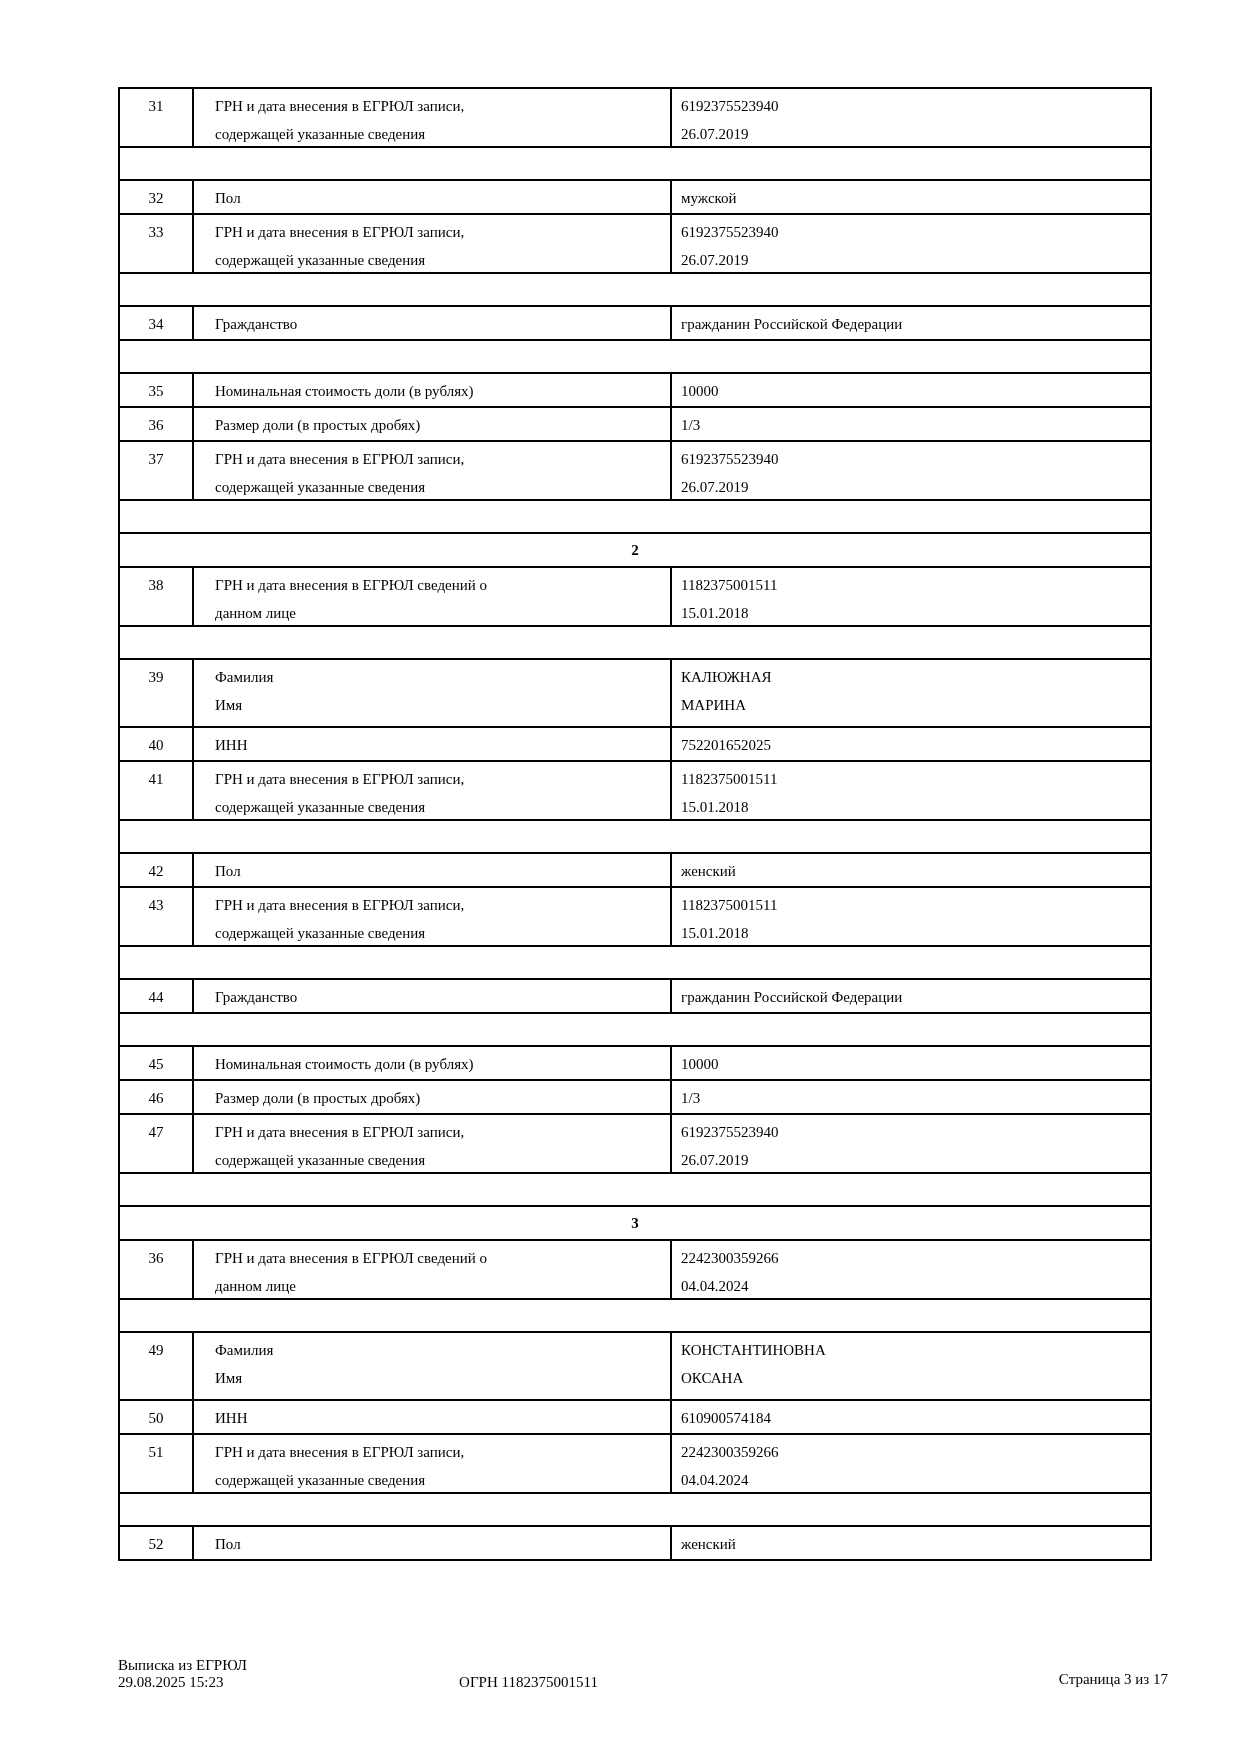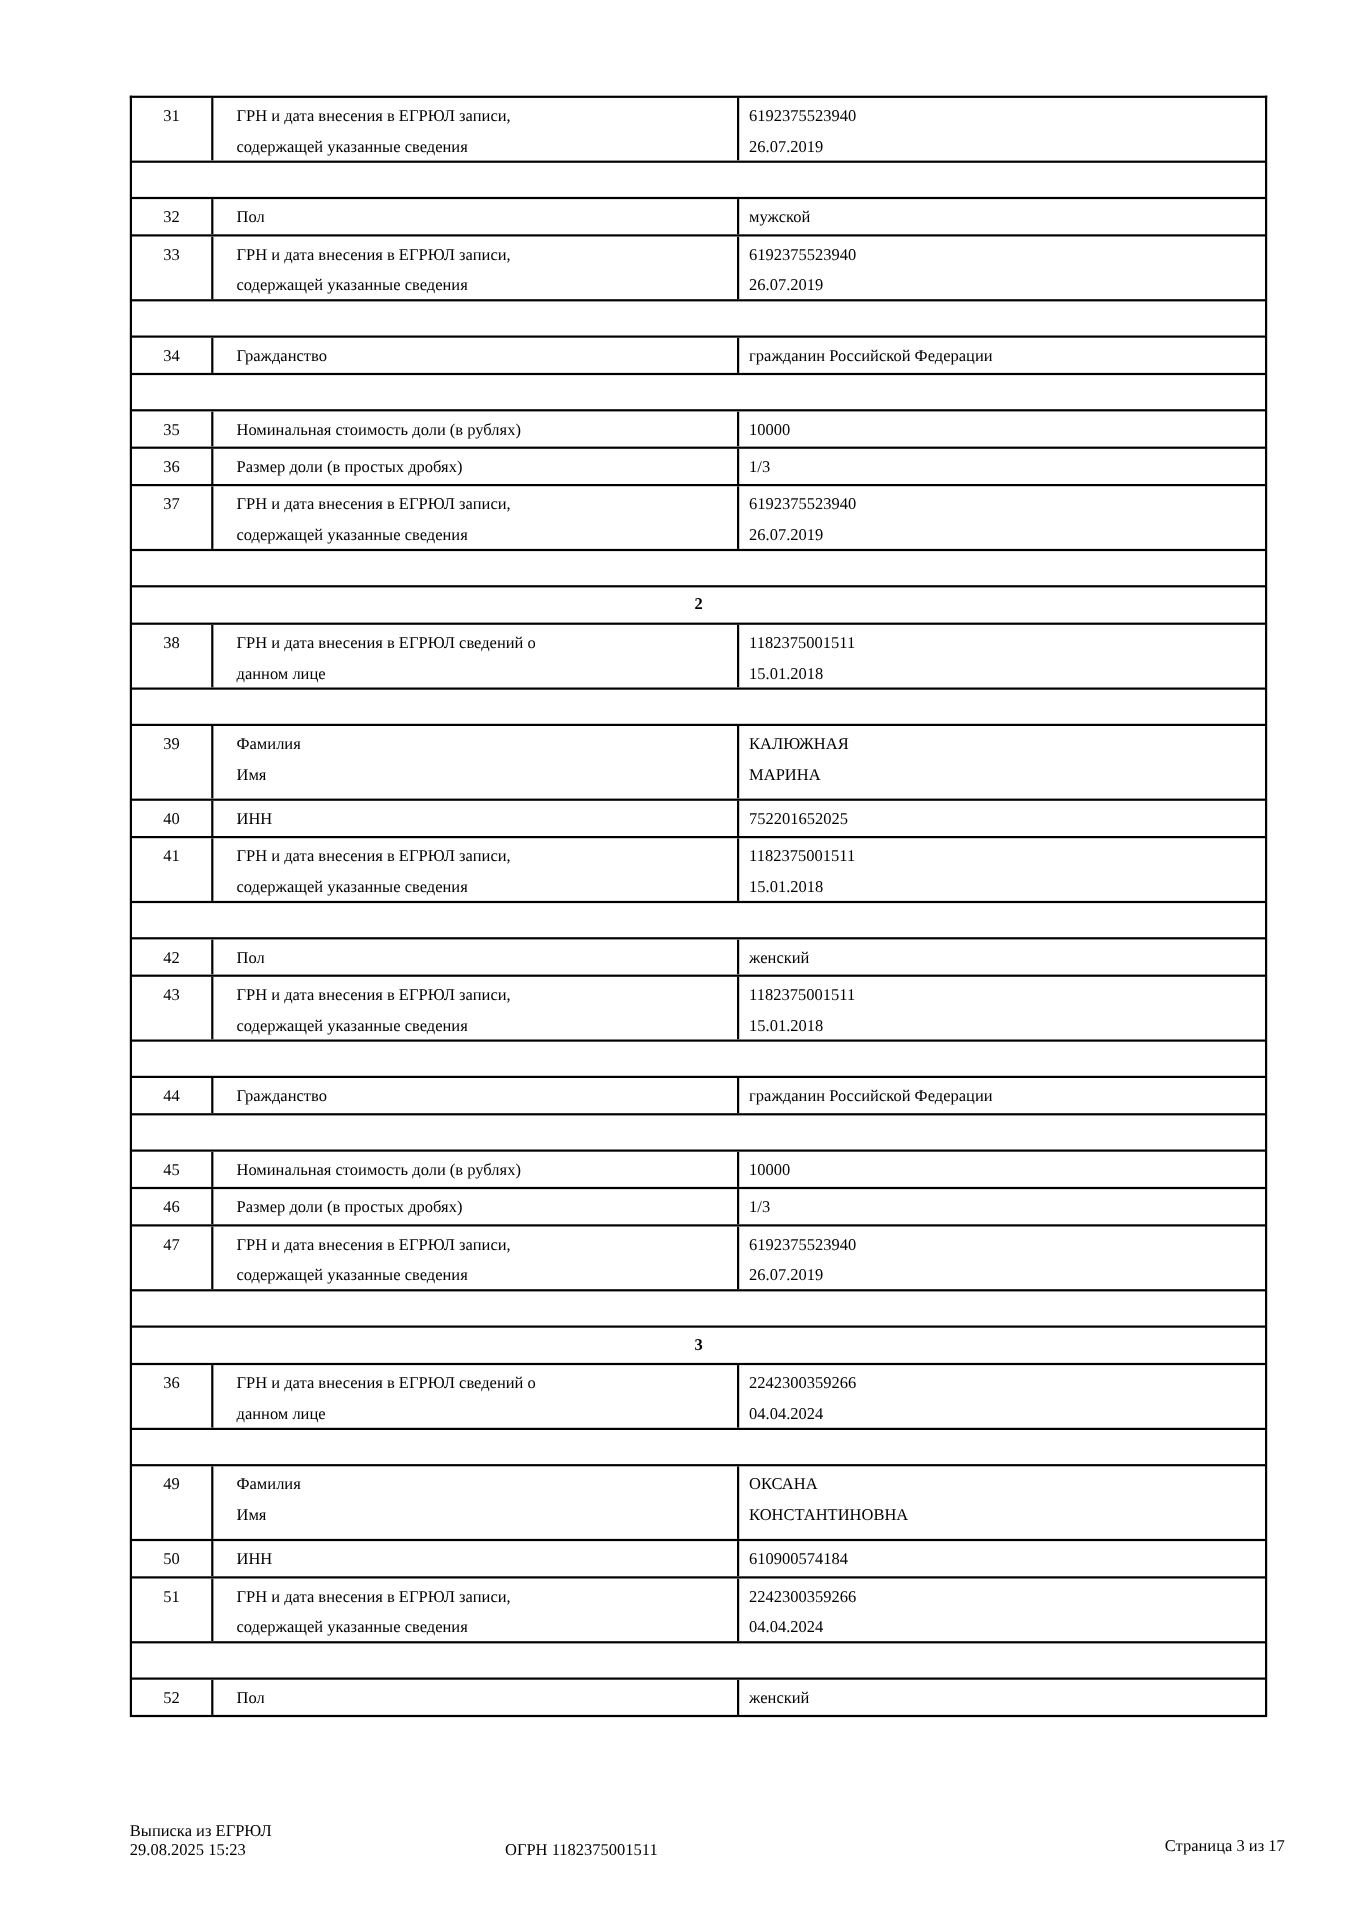--- a/index.html
+++ b/index.html
@@ -293,22 +293,22 @@
       </div>
       <div class="row row-spacer"></div>
       <div class="row row-data lines-3">
         <div class="cell-num">49</div>
         <div class="cell-label">
           <div>Фамилия</div>
           <div>Имя</div>
           <div>Отчество</div>
         </div>
         <div class="cell-value">
+          <div>КОНСТАНТИНОВНА</div>
           <div>ОКСАНА</div>
-          <div>КОНСТАНТИНОВНА</div>
         </div>
       </div>
       <div class="row row-data lines-1">
         <div class="cell-num">50</div>
         <div class="cell-label">
           <div>ИНН</div>
         </div>
         <div class="cell-value">
           <div>610900574184</div>
         </div>

